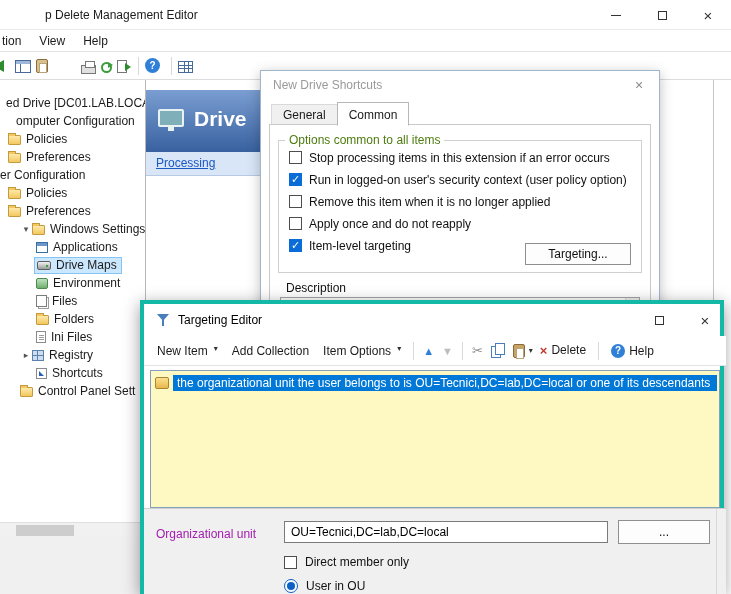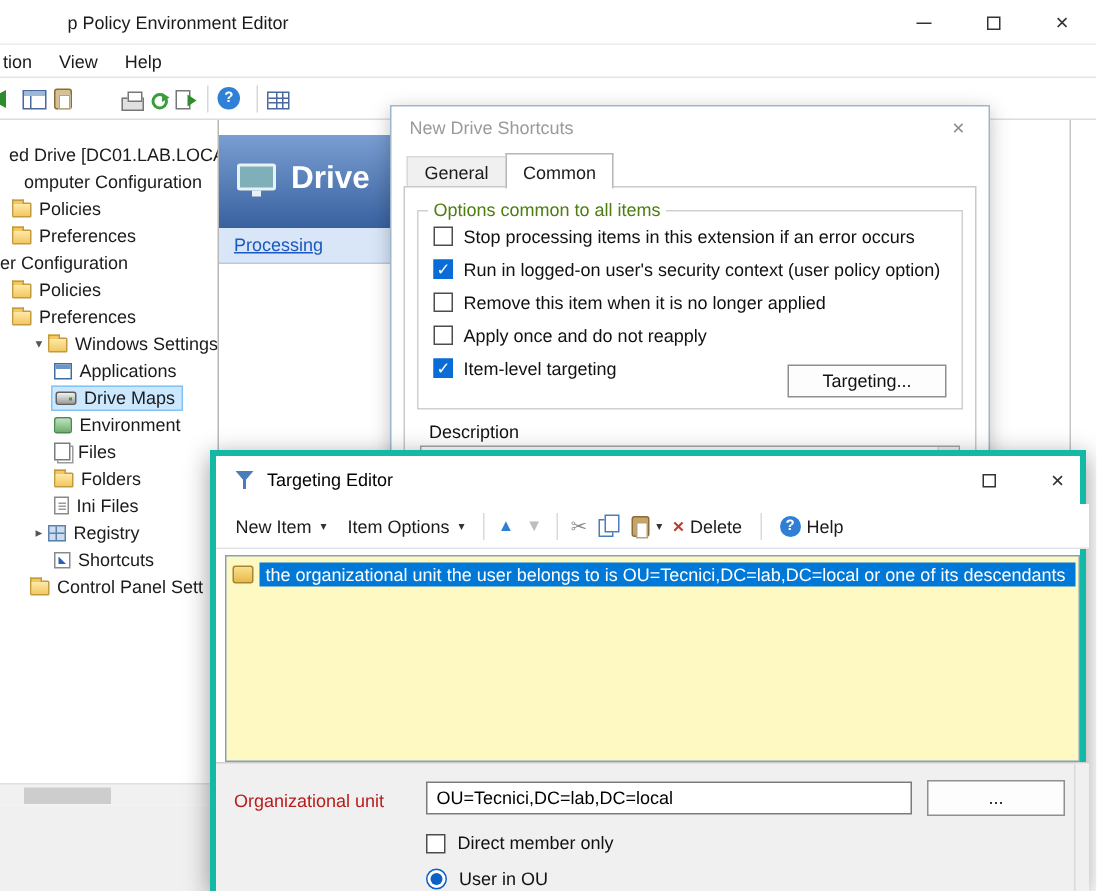--- a/index.html
+++ b/index.html
@@ -106,52 +106,52 @@
 
   
   #dlgTarget{position:absolute;left:140px;top:300px;width:584px;height:294px;background:#fff;border:4px solid #14b8a6;box-shadow:0 4px 16px rgba(0,0,0,.4);z-index:20}
   #dlgTarget .tt-bar{position:relative;height:32px;background:#fff}
   #dlgTarget .tt-bar .ttext{position:absolute;left:34px;top:9px;color:#000}
   .i-funnel{position:absolute;left:13px;top:10px;width:12px;height:12px}
   .i-funnel::before{content:"";position:absolute;left:0;top:0;border-left:6px solid transparent;border-right:6px solid transparent;border-top:7px solid #4a7ebb}
   .i-funnel::after{content:"";position:absolute;left:5px;top:6px;width:2px;height:6px;background:#4a7ebb}
   .tt-btn{position:absolute;top:0;width:46px;height:32px;display:flex;align-items:center;justify-content:center;color:#333}
   #ttToolbar{position:absolute;left:0;top:32px;width:582px;height:30px;background:#fff;border-bottom:1px solid #e3e3e3;display:flex;align-items:center;padding:0 6px}
-  .tbtn{display:flex;align-items:center;gap:4px;padding:4px 7px;color:#1b1b1b;white-space:nowrap}
+  .tbtn{display:flex;gap:4px;padding:4px 7px;color:#1b1b1b;white-space:nowrap}
   .dd{font-size:8px;color:#333;margin-left:2px}
   .tsep{width:1px;height:18px;background:#dadada;margin:0 5px}
   .arr-up{color:#2f7fd6;font-size:11px;padding:0 4px}
   .arr-dn{color:#bdbdbd;font-size:11px;padding:0 4px}
   .scissors{color:#8a8a8a;font-size:13px;padding:0 4px}
   .i-copy{width:14px;height:15px;position:relative;margin:0 4px}
   .i-copy::before{content:"";position:absolute;left:0;bottom:0;width:8px;height:10px;background:#fff;border:1px solid #4a7ebb}
   .i-copy::after{content:"";position:absolute;right:0;top:0;width:8px;height:10px;background:#fff;border:1px solid #4a7ebb}
   .i-paste{width:12px;height:14px;background:#c9a465;border:1px solid #8a6c3c;border-radius:2px;position:relative;margin:0 2px 0 4px}
   .i-paste::after{content:"";position:absolute;left:2px;top:3px;width:6px;height:9px;background:#fff;border:1px solid #b9a37a}
   .xred{color:#c23b2e;font-weight:bold;font-size:13px}
   .hb{width:14px;height:14px;border-radius:50%;background:#2f7fd6;color:#fff;font-size:10px;font-weight:bold;display:flex;align-items:center;justify-content:center;flex:none}
   #ttList{position:absolute;left:6px;top:66px;width:570px;height:138px;border:1px solid #85a0bc;background:#fef9c3;padding:2px}
   .titem{display:flex;align-items:center;height:19px}
   .i-scope{width:14px;height:12px;background:linear-gradient(#fbe08e,#e8b84b);border:1px solid #a8862f;border-radius:2px;flex:none;margin:0 4px 0 2px}
   .titem-text{flex:1;padding:1px 4px;font-size:12px;white-space:nowrap;overflow:hidden;color:#000}
   .titem.on .titem-text{background:#0078d7;color:#fff}
   #ttDetail{position:absolute;left:0;top:204px;width:582px;height:88px;background:#f0f0f0;border-top:1px solid #cfcfcf}
-  #ttDetail .flabel{position:absolute;left:12px;top:18px;color:#b91c1c}
+  #ttDetail .flabel{position:absolute;left:12px;top:18px;color:#a21caf}
   #ouInput{position:absolute;left:140px;top:12px;width:324px;height:22px;border:1px solid #7a7a7a;background:#fff;font-family:inherit;font-size:12px;padding:2px 6px;color:#000}
   #btnBrowse{position:absolute;left:474px;top:11px;width:92px;height:24px}
   .drow{position:absolute;left:140px;display:flex;align-items:center;gap:8px;color:#111}
   #ttScroll{position:absolute;left:572px;top:0;width:10px;height:88px;background:#f0f0f0;border-left:1px solid #d9d9d9}
 </style>
 </head>
 <body>
 
 <div id="screen">
 
   <div id="titlebar">
-    <span class="wtitle">p Policy Environment Editor</span>
+    <span class="wtitle">p Delete Management Editor</span>
     <div class="winbtn" style="left:593px">
         <span class="g-min"></span>
       </div>
     <div class="winbtn" style="left:639px">
         <span class="g-max"></span>
       </div>
     <div class="winbtn" style="left:685px">
         <span class="g-close">×</span>
       </div>
   </div>
@@ -311,20 +311,23 @@
       <span class="tt-btn" style="left:538px">
           <span class="g-close">×</span>
         </span>
     </div>
     <div id="ttToolbar">
       <span class="tbtn">
           <span>New Item</span>
           <span class="dd">▾</span>
         </span>
       <span class="tbtn">
+          <span>Add Collection</span>
+        </span>
+      <span class="tbtn">
           <span>Item Options</span>
           <span class="dd">▾</span>
         </span>
       <span class="tsep"></span>
       <span class="arr-up">▲</span>
       <span class="arr-dn">▼</span>
       <span class="tsep"></span>
       <span class="scissors">✂</span>
       <span class="i-copy"></span>
       <span class="i-paste"></span>

